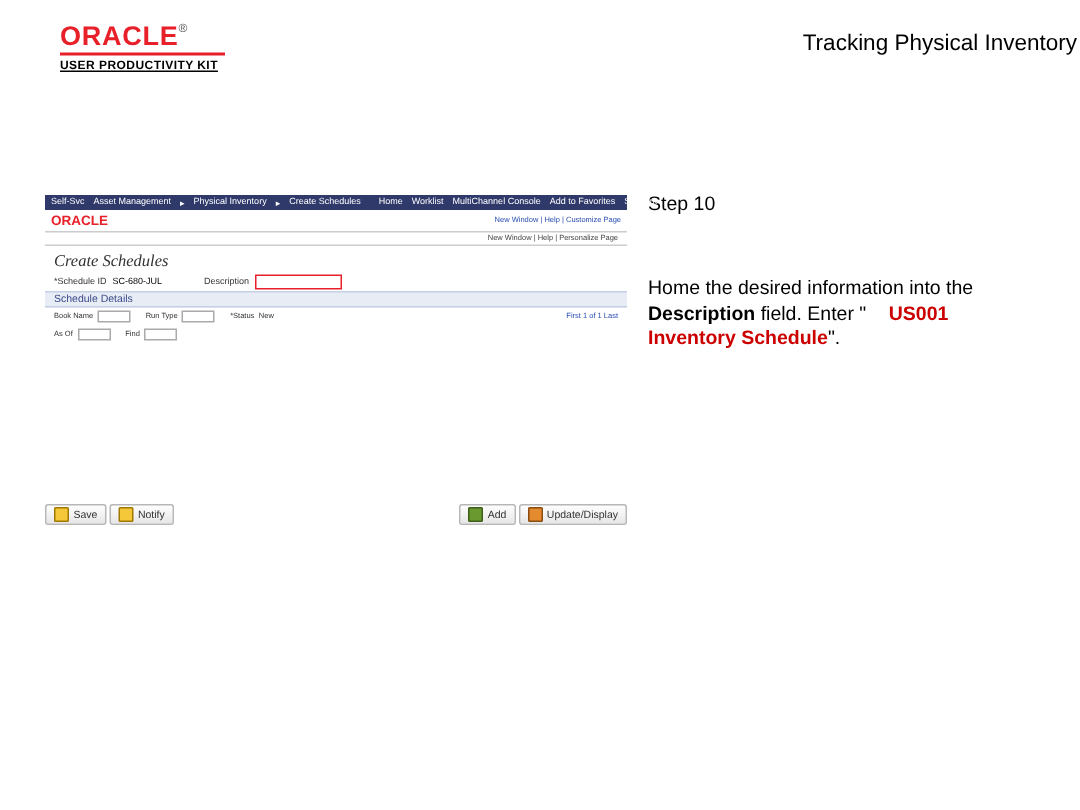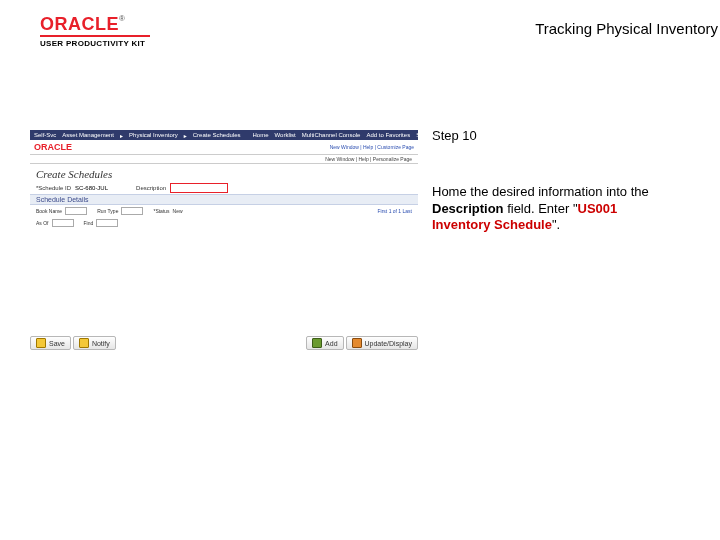--- a/index.html
+++ b/index.html
@@ -3,27 +3,27 @@
 <meta charset="utf-8">
 <style>
   html,body{margin:0;padding:0;width:720px;height:540px;background:#fff;font-family:Arial,Helvetica,sans-serif;color:#000;}
   .page{position:relative;width:720px;height:540px;padding-left:39px;}
   
   .header{position:absolute;left:40px;top:14px;right:40px;height:40px;}
   .brand{display:inline-block;}
   .brand-oracle{font-size:18px;font-weight:bold;color:#e8202a;letter-spacing:0.5px;display:inline-block;}
   .brand-tm{font-size:8px;vertical-align:top;color:#555;}
   .brand-line{height:2px;background:#e8202a;margin-top:0px;width:110px;}
-  .brand-sub{font-size:8px;font-weight:bold;letter-spacing:0.3px;color:#000;margin-top:2px;}
+  .brand-sub{font-size:8px;font-weight:bold;letter-spacing:0.3px;color:#000;margin-top:2px;text-decoration:underline;}
   .doc-title{position:absolute;right:1px;top:6px;font-size:15px;color:#000;}
   
   .right-col{position:absolute;left:432px;top:128px;width:240px;font-size:13px;line-height:1.25;}
   .step-label{margin-bottom:40px;}
   .instr .bold{font-weight:bold;}
-  .instr .red{color:#cc0000;font-weight:bold;}
+  .instr .red{color:#cc0000;font-weight:bold;margin-left:15px;}
   
   .shot{position:absolute;left:30px;top:130px;width:388px;height:200px;background:#fff;font-size:6px;color:#333;}
   .shot .topbar{height:10px;background:#2f3a6b;color:#fff;font-size:6px;display:flex;align-items:center;padding:0 4px;gap:6px;}
   .shot .topbar span{white-space:nowrap;}
   .shot .topbar .gap{flex:1;}
   .shot .brandrow{height:14px;display:flex;align-items:center;justify-content:space-between;padding:0 4px;}
   .shot .brandrow .ora{color:#e8202a;font-weight:bold;font-size:9px;}
   .shot .brandrow .rlinks{color:#2a4db0;font-size:5px;}
   .shot .userrow{text-align:right;font-size:5px;color:#444;padding:1px 6px;border-top:1px solid #ccc;border-bottom:1px solid #ccc;}
   .shot .title{font-family:Georgia,'Times New Roman',serif;font-style:italic;color:#333;font-size:11px;padding:4px 6px 2px;}

